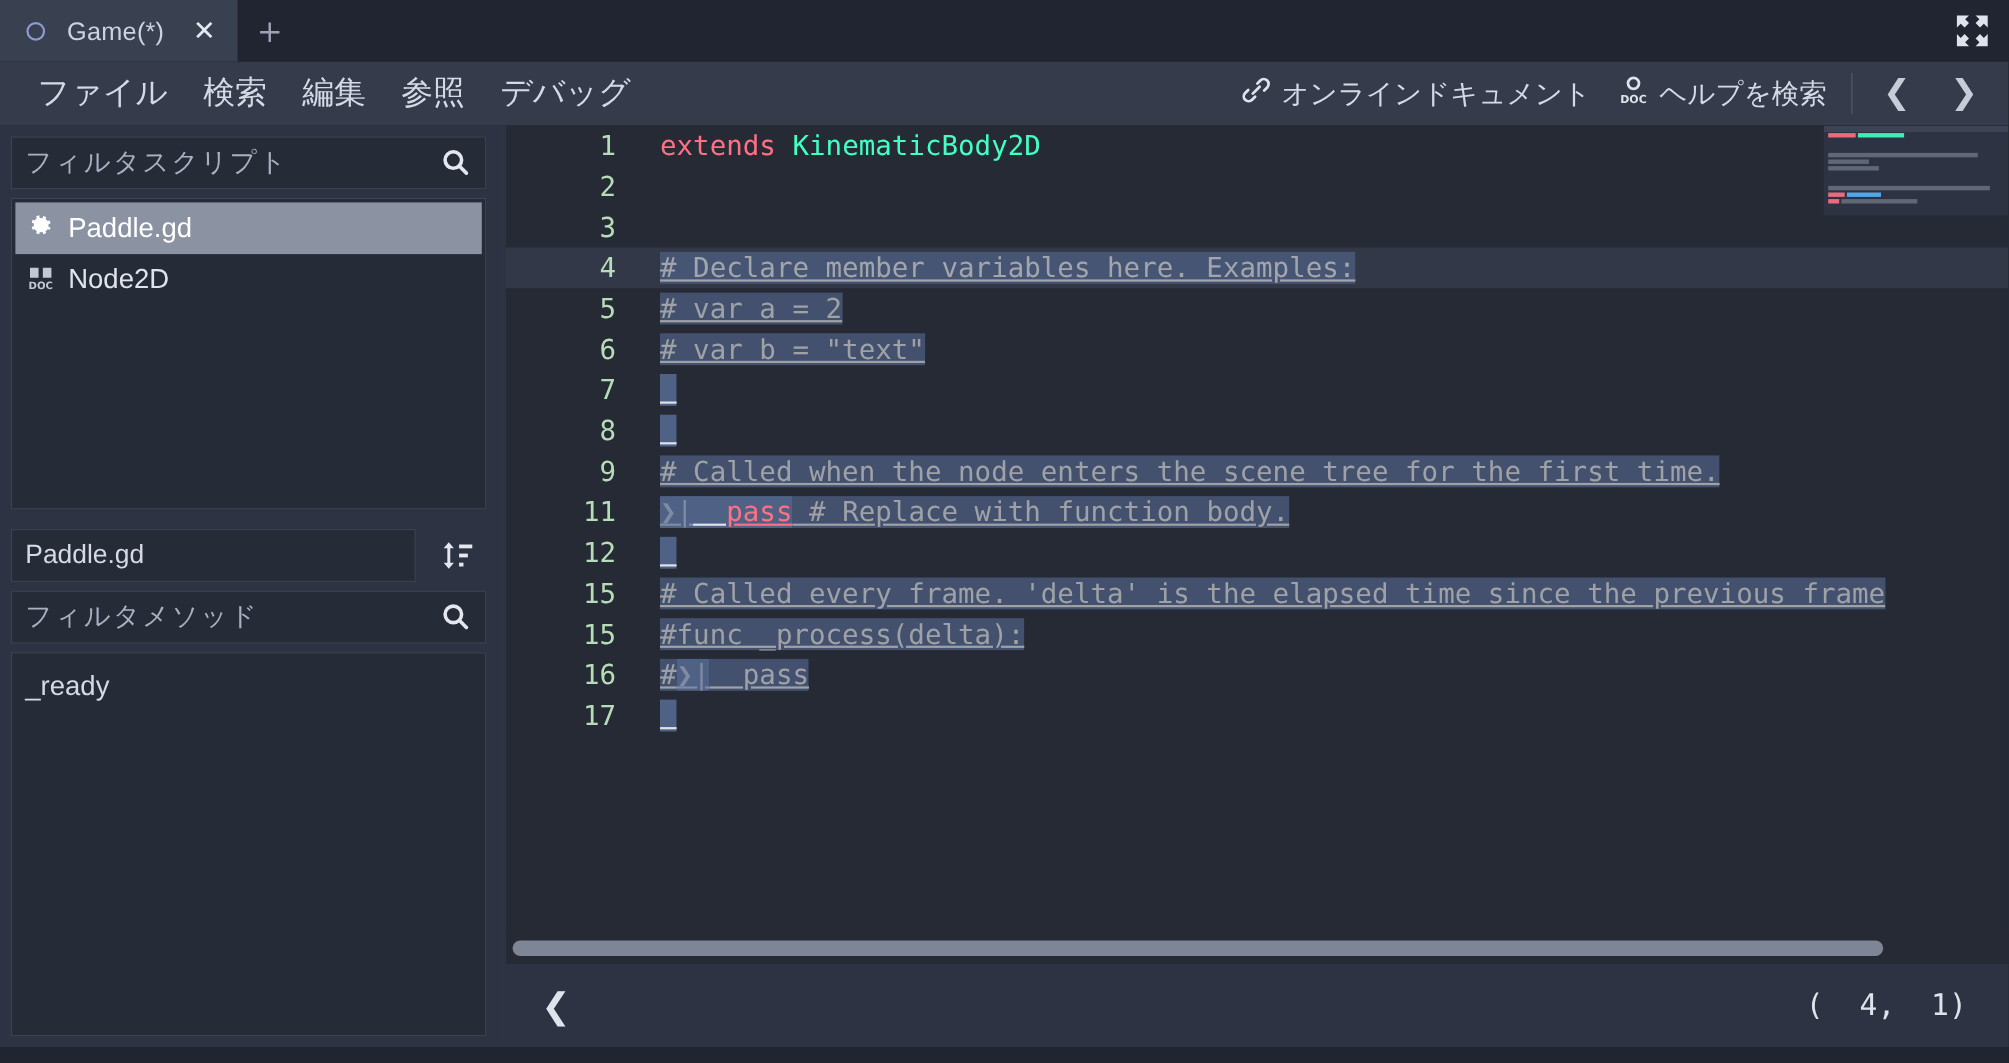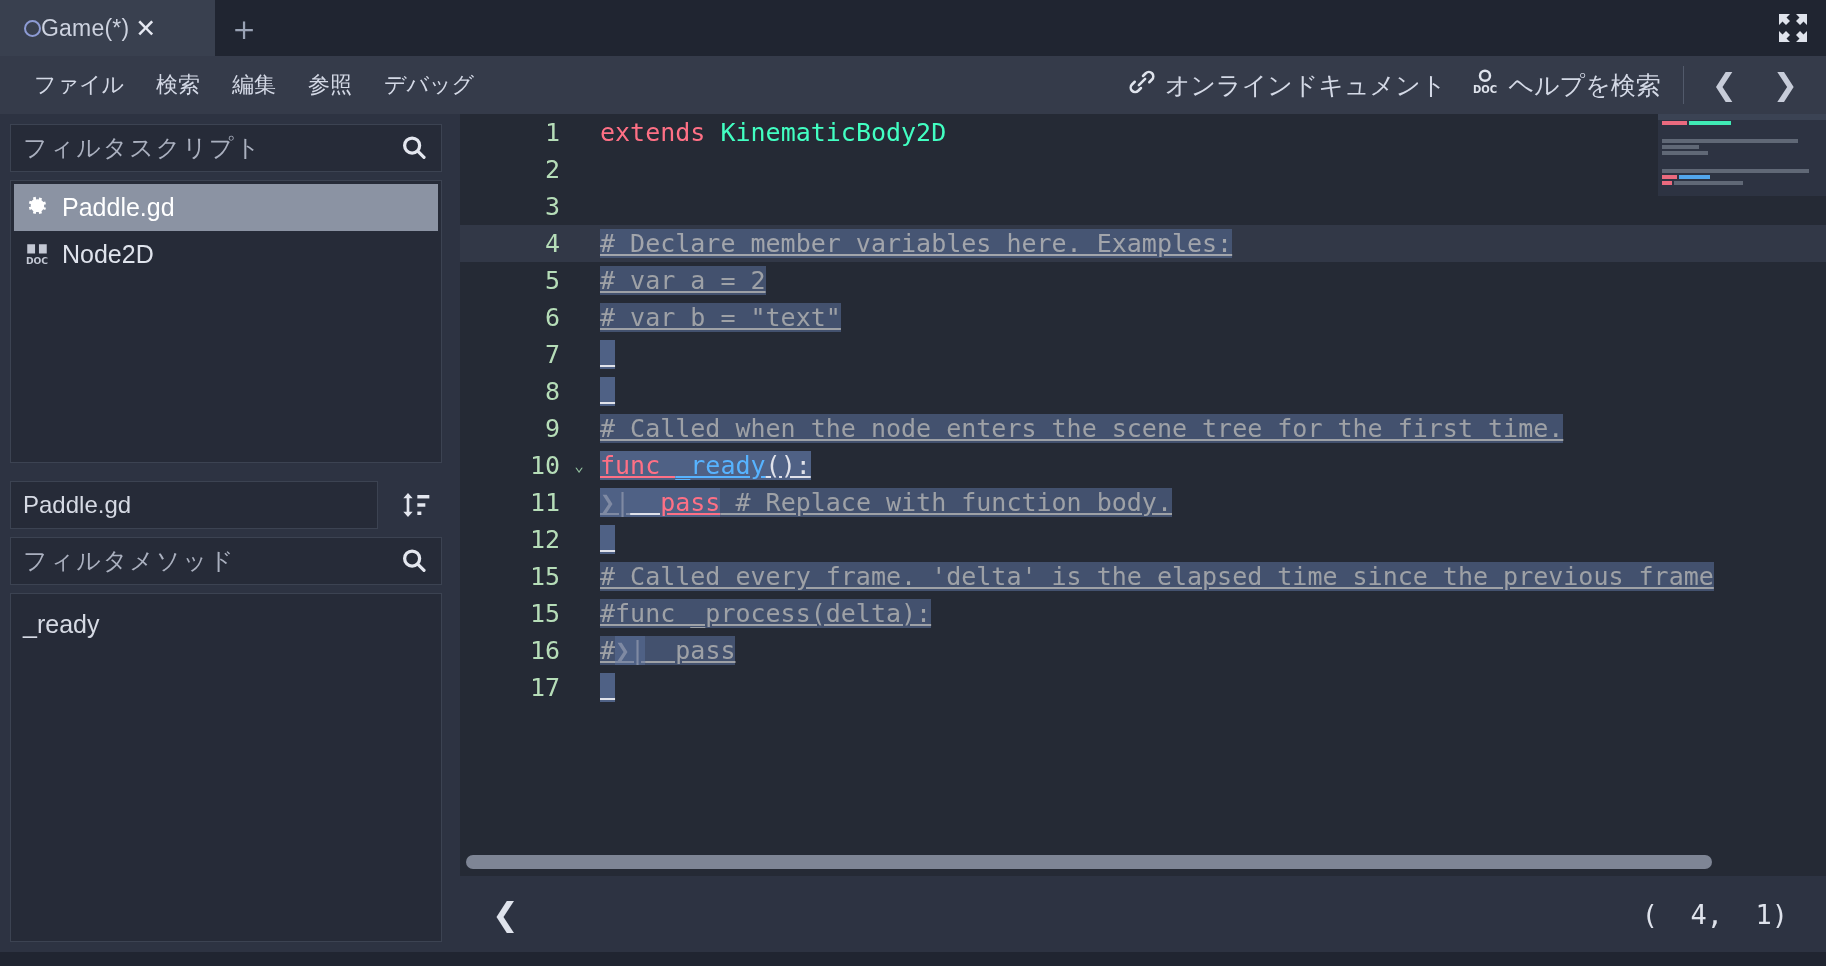--- a/index.html
+++ b/index.html
@@ -10,21 +10,21 @@
     overflow: hidden;
   }
   .app { width: 1826px; height: 966px; display: flex; flex-direction: column; background: #202531; }
 
   
   .tabbar {
     height: 56px; background: #202531; display: flex; align-items: stretch;
     flex: 0 0 56px; position: relative;
   }
   .tab {
-    display: flex; align-items: center; gap: 0;
+    display: flex; align-items: center; gap: 20px;
     padding: 0 20px 0 24px; background: #39404f;
     min-width: 215px;
   }
   .tab-dot {
     width: 17px; height: 17px; border-radius: 50%;
     border: 2.5px solid #8d9bd4; display: inline-block; flex: 0 0 auto;
   }
   .tab-label { color: #cdd2df; font-size: 23px; letter-spacing: .2px; }
   .tab-close {
     color: #e6e9f2; font-size: 25px; font-weight: 600; line-height: 1;
@@ -40,21 +40,21 @@
     width: 66px; display: flex; align-items: center; justify-content: center;
     cursor: pointer;
   }
 
   
   .menubar {
     height: 58px; flex: 0 0 58px; background: #353b4a;
     display: flex; align-items: center; padding: 0 10px 0 18px;
   }
   .menu-item {
-    color: #d4d9e6; font-size: 22px; padding: 6px 16px; cursor: pointer;
+    color: #d4d9e6; font-size: 29px; padding: 6px 16px; cursor: pointer;
     white-space: nowrap;
   }
   .menubar-spacer { flex: 1 1 auto; }
   .menu-action {
     display: flex; align-items: center; gap: 8px; color: #d4d9e6;
     font-size: 25px; padding: 6px 12px; cursor: pointer; white-space: nowrap;
   }
   .menu-sep { width: 1px; height: 38px; background: #525a6b; margin: 0 10px; }
   .nav-arrow {
     color: #c7ccd9; font-size: 30px; padding: 2px 18px; cursor: pointer;
@@ -356,25 +356,20 @@
                 <div class="gutter">8</div>
                 <div class="fold"></div>
                 <div class="code-text"><span class="tk-plain sel"> </span></div>
               </div>
               <div class="code-line">
                 <div class="gutter">9</div>
                 <div class="fold"></div>
                 <div class="code-text"><span class="tk-com sel"># Called when the node enters the scene tree for the first time.</span></div>
               </div>
               <div class="code-line">
-                <div class="gutter">10</div>
-                <div class="fold">⌄</div>
-                <div class="code-text"><span class="tk-kw sel">func </span><span class="tk-fn sel">_ready</span><span class="tk-plain sel">():</span></div>
-              </div>
-              <div class="code-line">
                 <div class="gutter">11</div>
                 <div class="fold"></div>
                 <div class="code-text"><span class="tk-tab sel">❯|</span><span class="tk-plain sel">  </span><span class="tk-kw sel">pass</span><span class="tk-com sel"> # Replace with function body.</span></div>
               </div>
               <div class="code-line">
                 <div class="gutter">12</div>
                 <div class="fold"></div>
                 <div class="code-text"><span class="tk-plain sel"> </span></div>
               </div>
               <div class="code-line">

